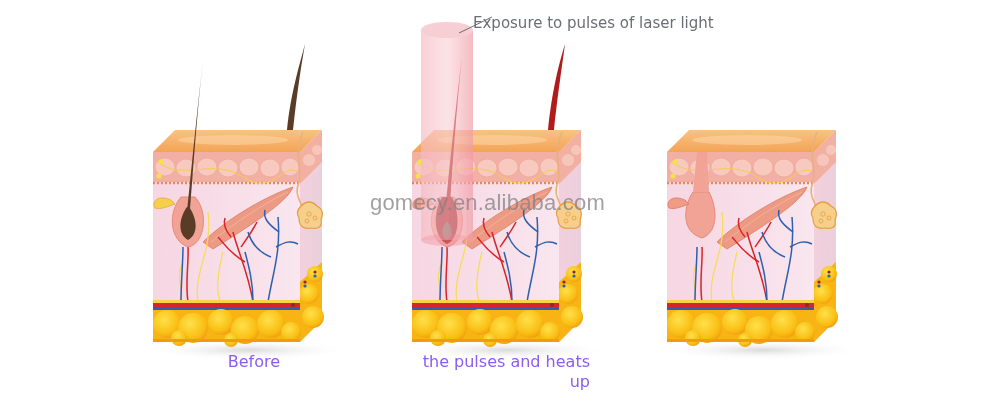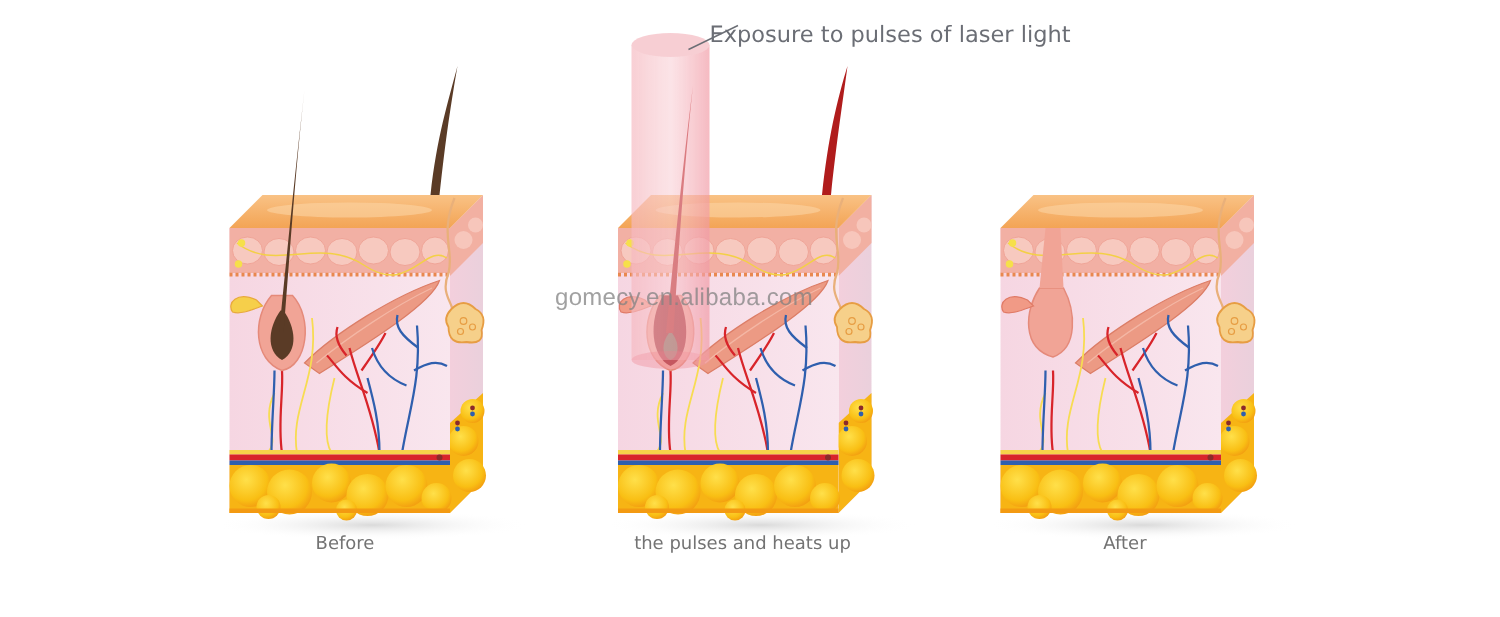--- a/index.html
+++ b/index.html
@@ -1,20 +1,20 @@
 <!DOCTYPE html>
 <html><head>
 <meta charset="utf-8">
 <style>
   html, body { margin:0; padding:0; background:#ffffff; }
   body { width:1000px; height:411px; position:relative; overflow:hidden; font-family:"DejaVu Sans", sans-serif; }
   .stage { position:absolute; left:0; top:0; width:1000px; height:329px; }
-  .label { position:absolute; color:#737373; font-family:"DejaVu Sans", sans-serif; font-size:12px; text-align:center; line-height:20px; }
+  .label { position:absolute; color:#8b5cf6; font-family:"DejaVu Sans", sans-serif; font-size:16px; text-align:right; line-height:20px; }
   .callout { position:absolute; left:473px; top:14px; color:#6b6e75; font-size:15px; font-family:"DejaVu Sans", sans-serif; }
-  .watermark { position:absolute; left:370px; top:190px; color:rgba(130,130,130,0.75); font-family:"Liberation Sans", sans-serif; font-size:16px; letter-spacing:0.2px; }
+  .watermark { position:absolute; left:370px; top:190px; color:rgba(130,130,130,0.75); font-family:"Liberation Sans", sans-serif; font-size:22px; letter-spacing:0.2px; }
   svg { position:absolute; left:0; top:0; }
 </style>
 </head>
 <body>
 
 <div class="stage">
 
   <svg width="1000" height="411" viewBox="0 0 1000 411">
     <defs>
       <linearGradient id="topGrad" x1="0" y1="0" x2="0" y2="1">
@@ -181,15 +181,14 @@
   <div class="callout">Exposure to pulses of laser light</div>
 
   <div class="watermark">gomecy.en.alibaba.com</div>
 
   <div class="label" style="left:180px; top:352px; width:100px;">Before</div>
 
   <div class="label" style="left:400px; top:352px; width:190px;">
     <div>the pulses and heats up</div>
   </div>
 
-  <div class="label" style="left:700px; top:352px; width:100px;">After</div>
 
 </div>
 
 </body></html>

